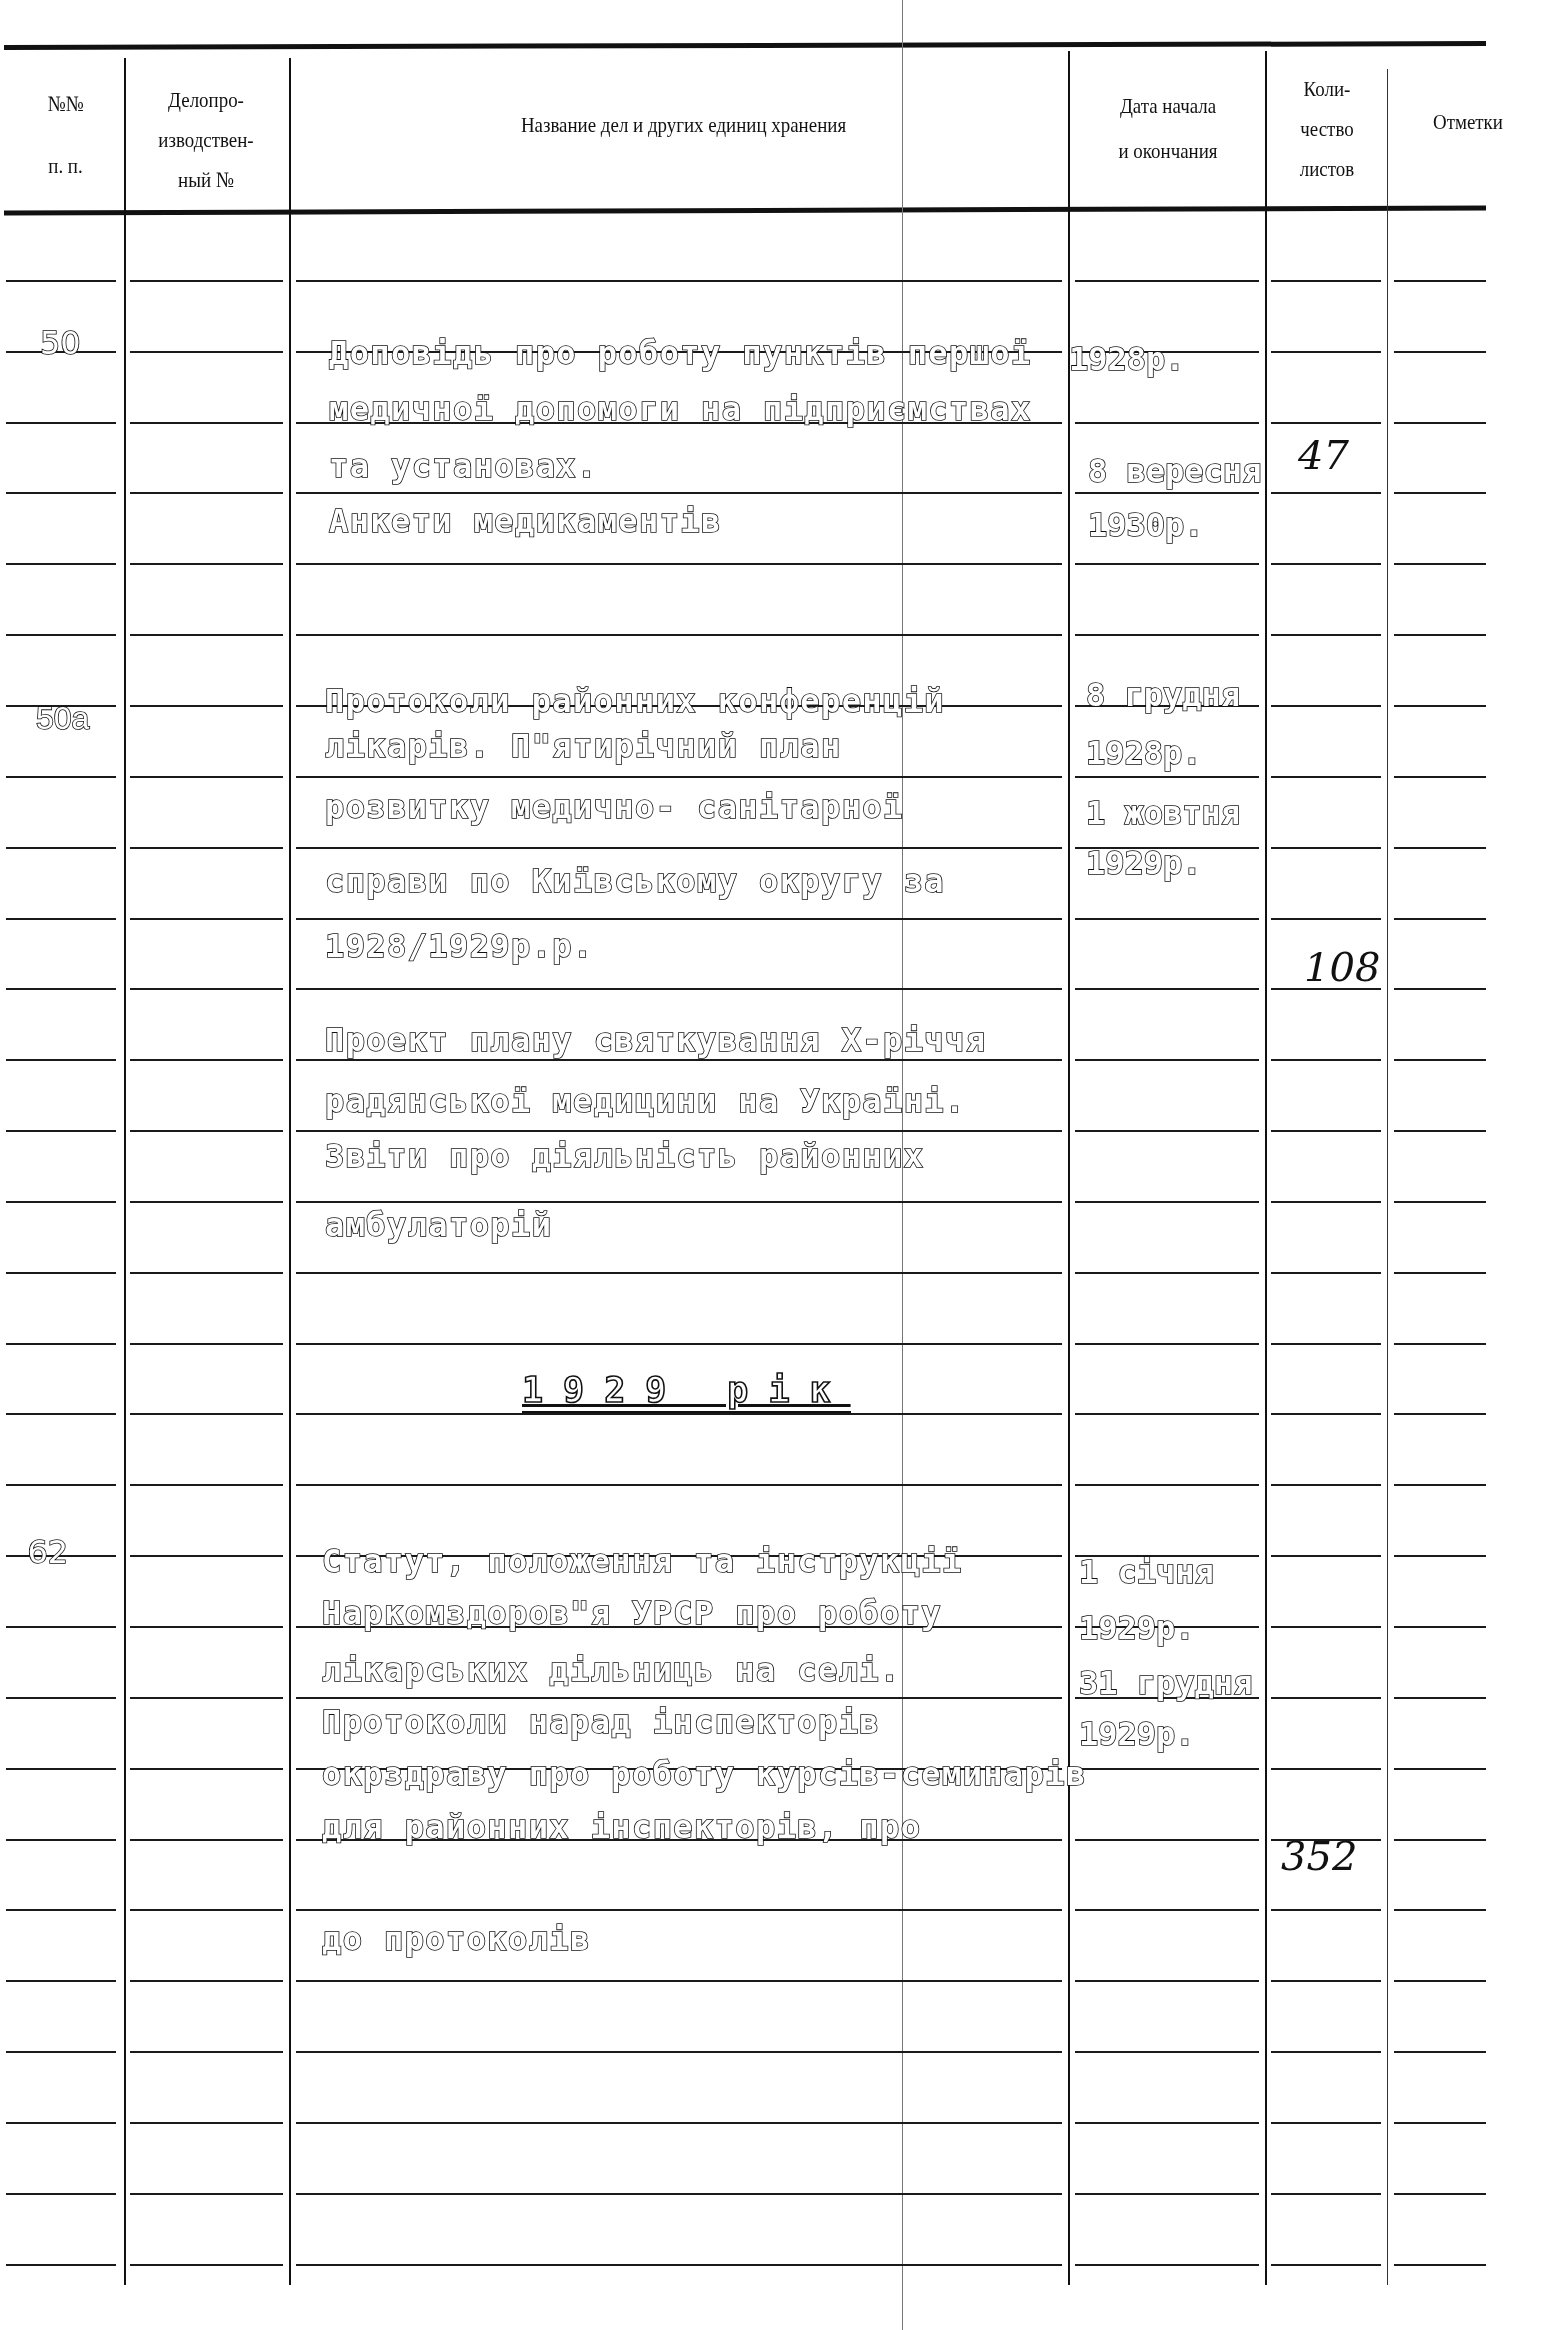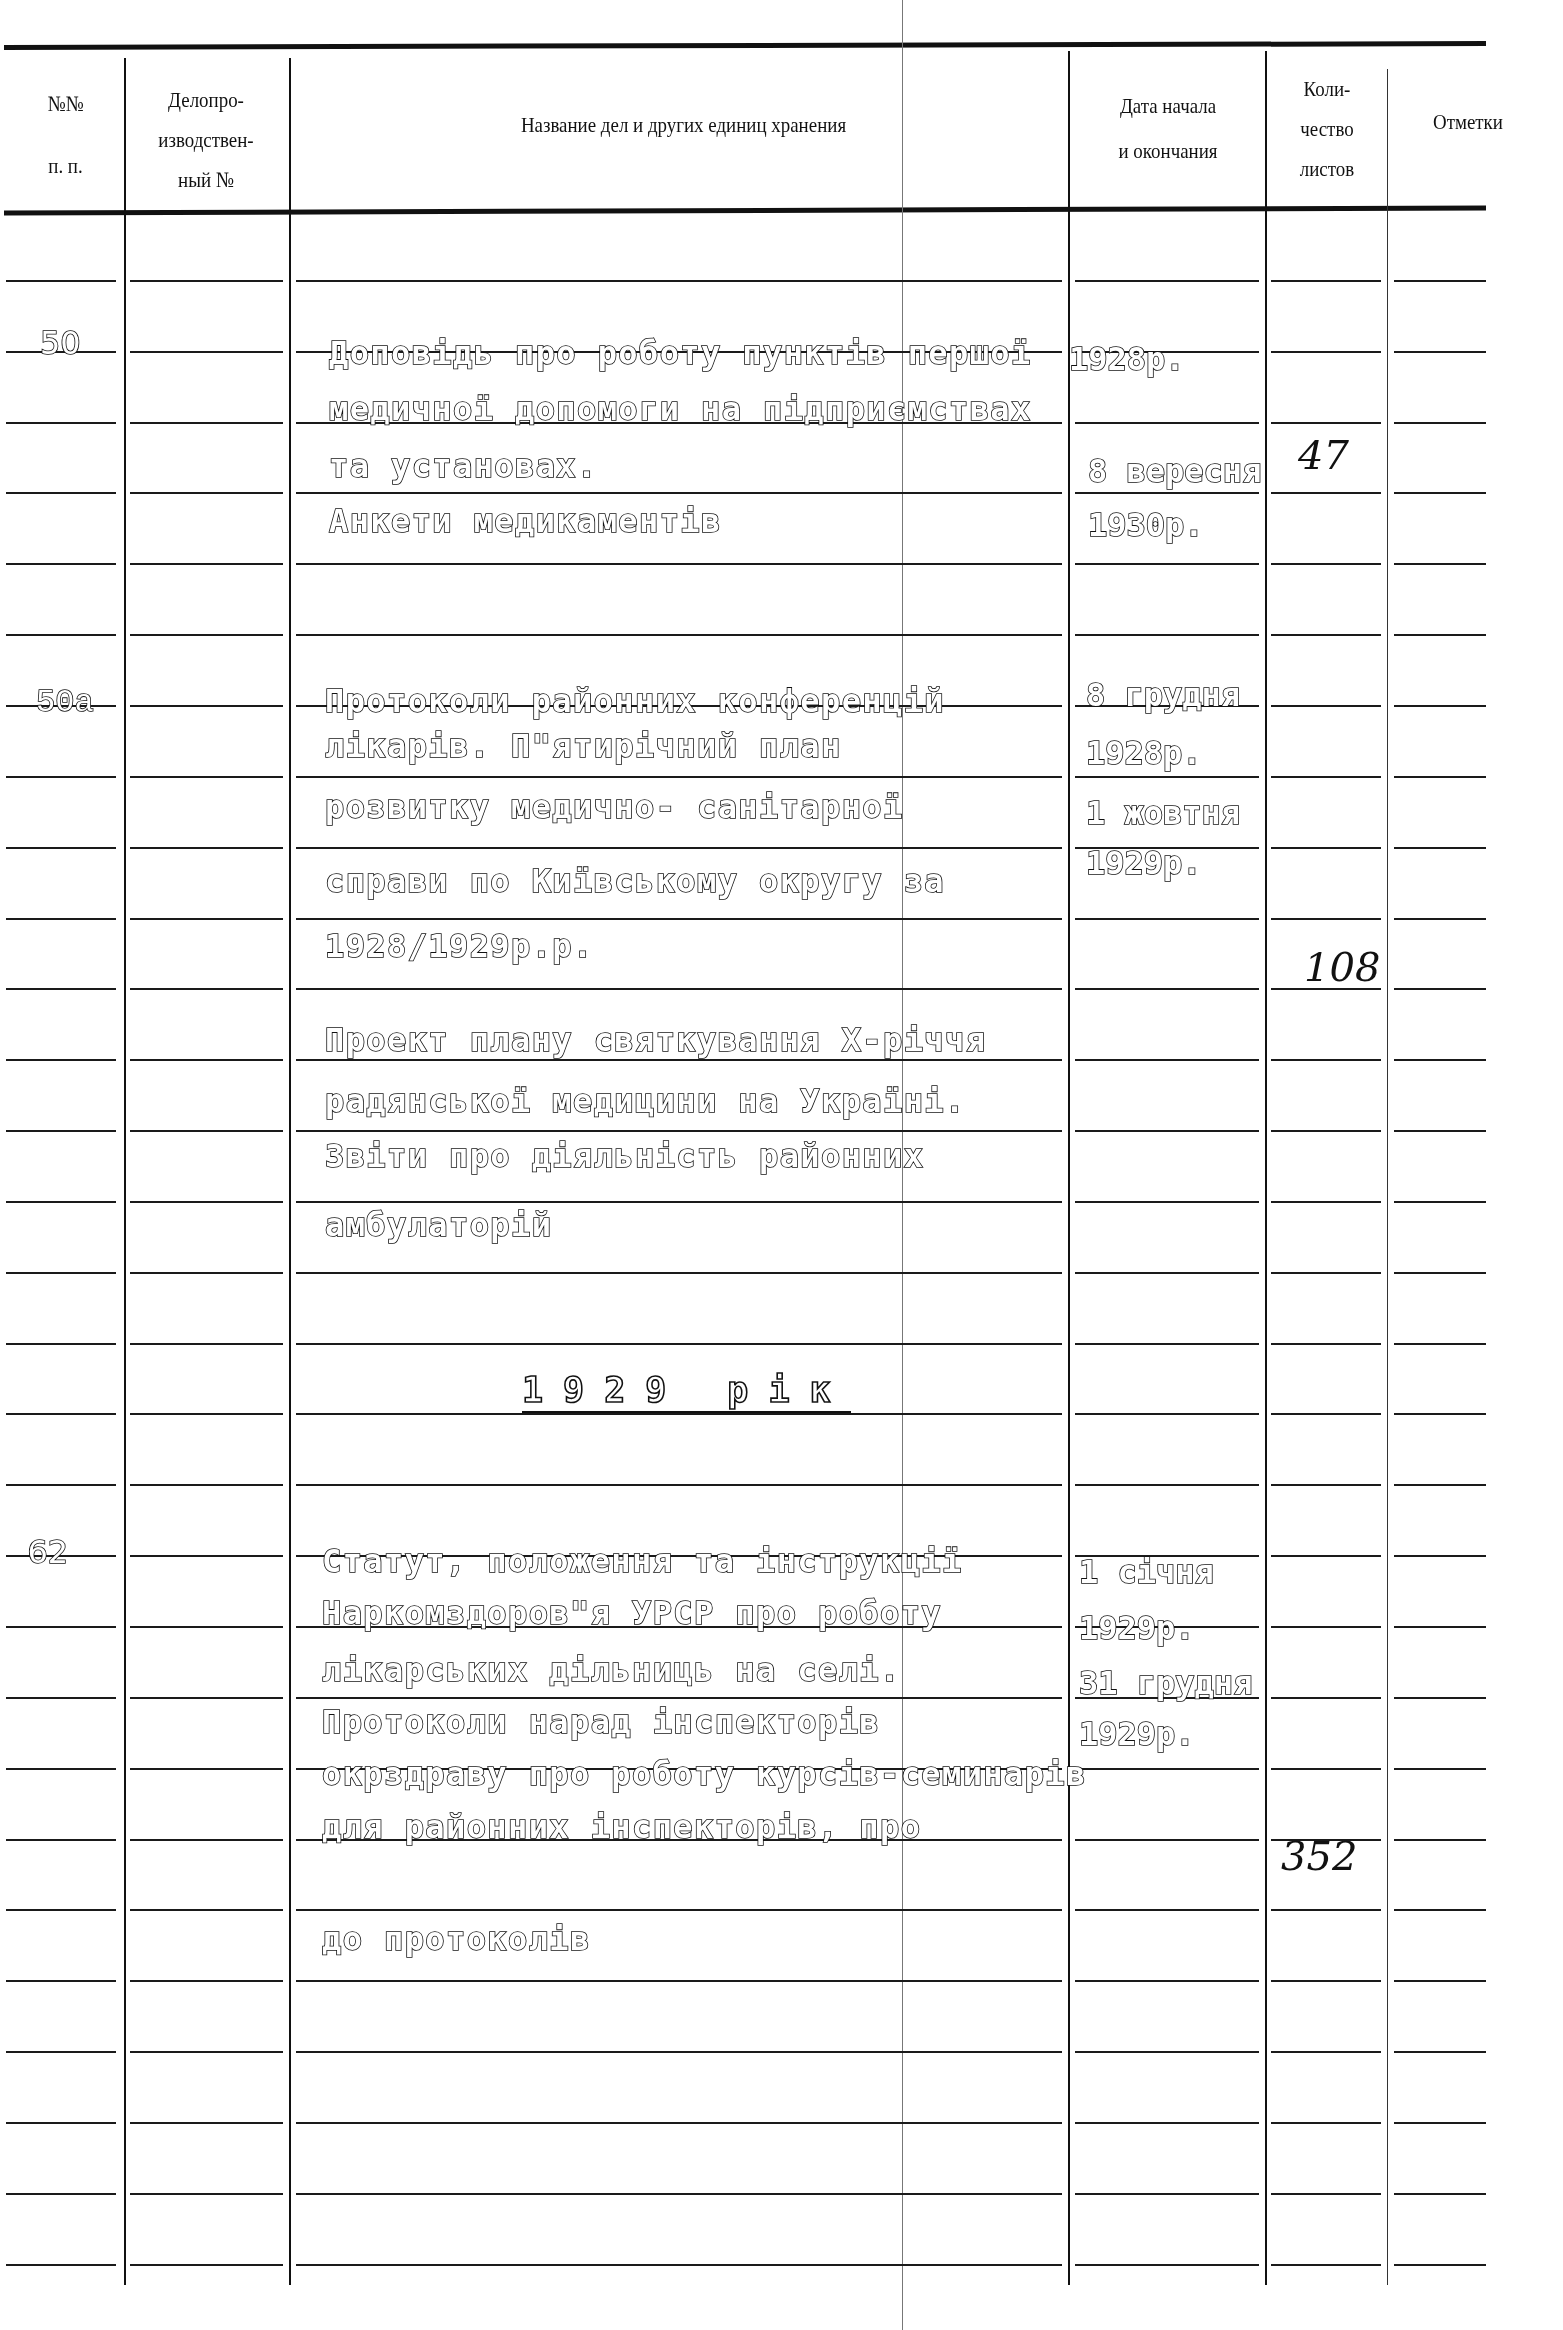--- a/index.html
+++ b/index.html
@@ -6,21 +6,21 @@
   body { width:1564px; height:2330px; position:relative; overflow:hidden; font-family:"Liberation Serif", serif; color:#111; }
   .page { position:absolute; left:0; top:0; width:1564px; height:2330px; background:#fff; }
   .hrule-thick { position:absolute; height:5px; background:#111; }
   .vline { position:absolute; width:2.2px; background:#111; }
   .vline.thin { width:1.4px; background:#333; }
   .vline.fold { width:0.7px; background:#777; }
   .rule { position:absolute; height:2.2px; background:#1a1a1a; }
   .hdr { position:absolute; text-align:center; font-family:"Liberation Serif", serif; font-size:22px; line-height:33px; color:#111; transform:scaleX(0.86); transform-origin:center; }
   .tw { position:absolute; font-family:"DejaVu Sans Mono", "Liberation Mono", monospace; font-size:32px; font-weight:bold; color:#fff; -webkit-text-stroke:1.6px #111; paint-order:stroke fill; white-space:nowrap; letter-spacing:1.4px; }
   .pages { position:absolute; font-family:"DejaVu Serif", serif; font-style:italic; font-size:40px; color:#111; }
-  .year-head { position:absolute; font-family:"DejaVu Sans Mono", monospace; font-size:35px; font-weight:bold; color:#fff; -webkit-text-stroke:1.6px #111; letter-spacing:20px; border-bottom:2.9px double #111; padding-bottom:1.4px; }
+  .year-head { position:absolute; font-family:"DejaVu Sans Mono", monospace; font-size:35px; font-weight:bold; color:#fff; -webkit-text-stroke:1.6px #111; letter-spacing:20px; border-bottom:2.9px double #111; padding-bottom:1.4px;text-decoration:underline; }
 </style>
 </head>
 <body>
 
 <div class="page">
 
   <div class="hrule-thick" style="left:3.6px; top:43px; width:1482px; transform:rotate(-0.15deg);"></div>
   <div class="hrule-thick" style="left:3.6px; top:208px; width:1482px; transform:rotate(-0.2deg);"></div>
 
   <div class="vline" style="left:124px; top:58px; height:2227px;"></div>
@@ -232,21 +232,21 @@
   <div class="tw" style="left:40px; top:324px; font-family:'DejaVu Sans',sans-serif; font-weight:normal; letter-spacing:0;">50</div>
   <div class="tw" style="left:329px; top:334px;">Доповідь про роботу пунктів першої</div>
   <div class="tw" style="left:329px; top:390px;">медичної допомоги на підприємствах</div>
   <div class="tw" style="left:329px; top:447px;">та установах.</div>
   <div class="tw" style="left:329px; top:502px;">Анкети медикаментів</div>
   <div class="tw" style="left:1069px; top:340px; letter-spacing:0;">1928р.</div>
   <div class="tw" style="left:1088px; top:452px; letter-spacing:0;">8 вересня</div>
   <div class="tw" style="left:1088px; top:506px; letter-spacing:0;">1930р.</div>
   <div class="pages" style="left:1298px; top:432px;">47</div>
 
-  <div class="tw" style="left:36px; top:684px; font-family:Liberation Mono, monospace; font-weight:normal; letter-spacing:0;">50а</div>
+  <div class="tw" style="left:36px; top:700px; font-family:Liberation Sans, sans-serif; font-weight:normal; letter-spacing:0;">50а</div>
   <div class="tw" style="left:325px; top:671px;margin-top:11px;">Протоколи районних конференцій</div>
   <div class="tw" style="left:325px; top:727px;">лікарів. П"ятирічний план</div>
   <div class="tw" style="left:325px; top:788px;">розвитку медично- санітарної</div>
   <div class="tw" style="left:325px; top:862px;">справи по Київському округу за</div>
   <div class="tw" style="left:325px; top:927px;">1928/1929р.р.</div>
   <div class="tw" style="left:325px; top:1021px;">Проект плану святкування Х-річчя</div>
   <div class="tw" style="left:325px; top:1082px;">радянської медицини на Україні.</div>
   <div class="tw" style="left:325px; top:1137px;">Звіти про діяльність районних</div>
   <div class="tw" style="left:325px; top:1206px;">амбулаторій</div>
   <div class="tw" style="left:1086px; top:676px; letter-spacing:0;">8 грудня</div>

